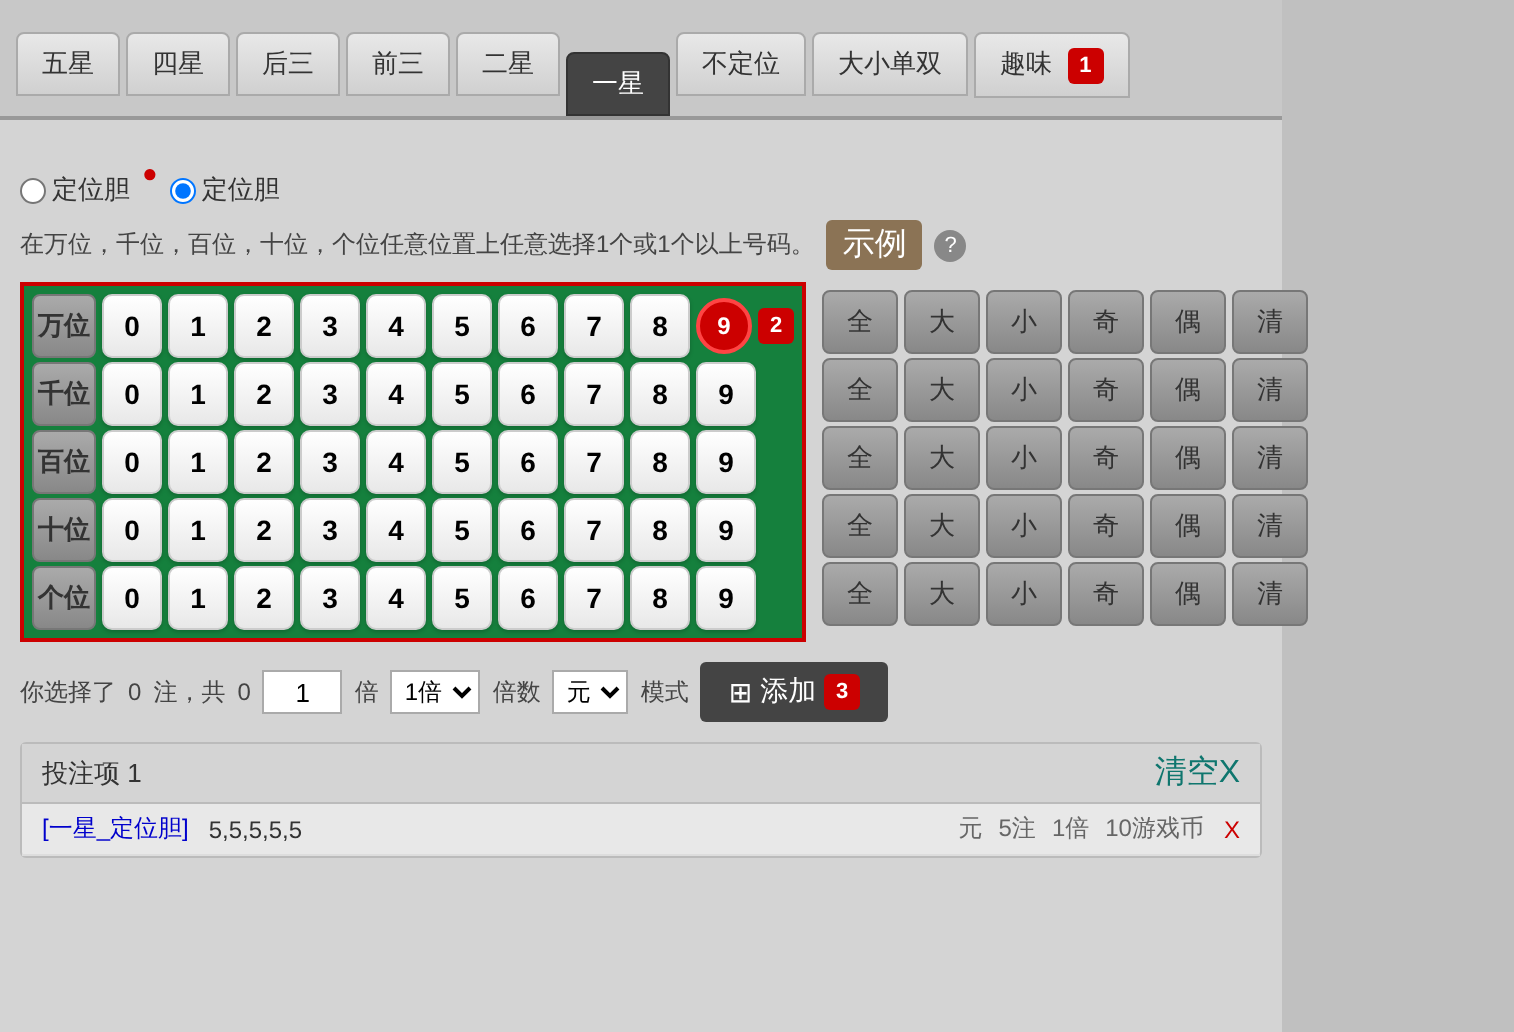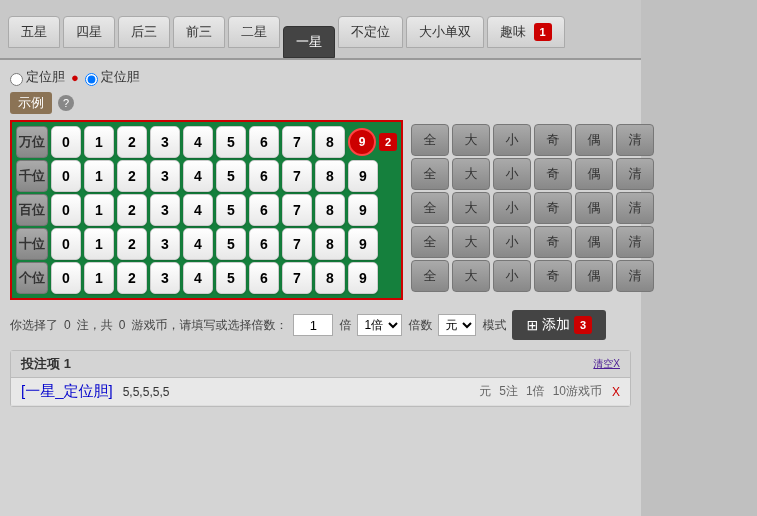--- a/index.html
+++ b/index.html
@@ -76,23 +76,24 @@
     .radio-row {
       display: flex;
       align-items: center;
       gap: 6px;
       font-size: 13px;
       color: #333;
     }
 
     .radio-label {
       display: flex;
-      align-items: flex-end;
+      align-items: center;
       gap: 3px;
       cursor: pointer;
+      margin-top: 18px;
     }
 
     .radio-label input[type="radio"] {
       margin: 0;
     }
 
     
     .desc-text {
       font-size: 12px;
       color: #444;
@@ -100,21 +101,21 @@
       align-items: center;
       gap: 6px;
     }
 
     .example-btn {
       background: #8b7355;
       color: white;
       border: none;
       padding: 2px 8px;
       border-radius: 3px;
-      font-size: 13px;
+      font-size: 16px;
       cursor: pointer;
     }
 
     .help-icon {
       width: 16px;
       height: 16px;
       border-radius: 50%;
       background: #888;
       color: white;
       display: inline-flex;
@@ -279,46 +280,45 @@
       background: #d4d4d4;
       padding: 4px 10px;
       display: flex;
       justify-content: space-between;
       align-items: center;
       border-bottom: 1px solid #bbb;
     }
 
     .bet-list-title {
       font-size: 13px;
-      font-weight: bold;
+      font-weight: normal;
       color: #333;
     }
 
     .clear-btn {
-      font-size: 10px;
-      color: #4c1d95;
+      font-size: 16px;
+      color: #0f766e;
       cursor: pointer;
       background: none;
       border: none;
-      text-decoration: underline;
     }
 
     .bet-list-item {
       padding: 4px 10px;
       display: flex;
       align-items: center;
       font-size: 12px;
       color: #333;
       border-bottom: 1px solid #ddd;
       gap: 10px;
     }
 
     .bet-tag {
       color: #0000cc;
-      font-size: 15px;
+      font-size: 12px;
     }
 
     .bet-numbers {
       flex: 1;
       font-size: 12px;
     }
 
     .bet-info {
       display: flex;
       gap: 8px;
@@ -382,20 +382,21 @@
         <span>定位胆</span>
       </label>
       <span style="color:#cc0000">●</span>
       <label class="radio-label">
         <input type="radio" name="mode" checked="" style="">
         <span>定位胆</span>
       </label>
     </div>
 
     <div class="desc-text">
+      <span>在万位，千位，百位，十位，个位任意位置上任意选择1个或1个以上号码。</span>
       <button class="example-btn">示例</button>
       <span class="help-icon">?</span>
     </div>
 
     <div class="grid-wrapper">
 
       <div class="number-grid-section">
 
         <div class="number-row">
           <div class="row-label">万位</div>
@@ -511,21 +512,20 @@
           <button class="category-btn">清</button>
         </div>
       </div>
     </div>
 
     <div class="info-row">
       <span>你选择了</span>
       <span>0</span>
       <span>注，共</span>
       <span>0</span>
-      <span>游戏币，请填写或选择倍数：</span>
       <input type="text" class="info-input" value="1" style="">
       <span>倍</span>
       <select class="info-select">
         <option>1倍</option>
         <option>2倍</option>
         <option>3倍</option>
       </select>
       <span>倍数</span>
       <select class="info-select">
         <option>元</option>

